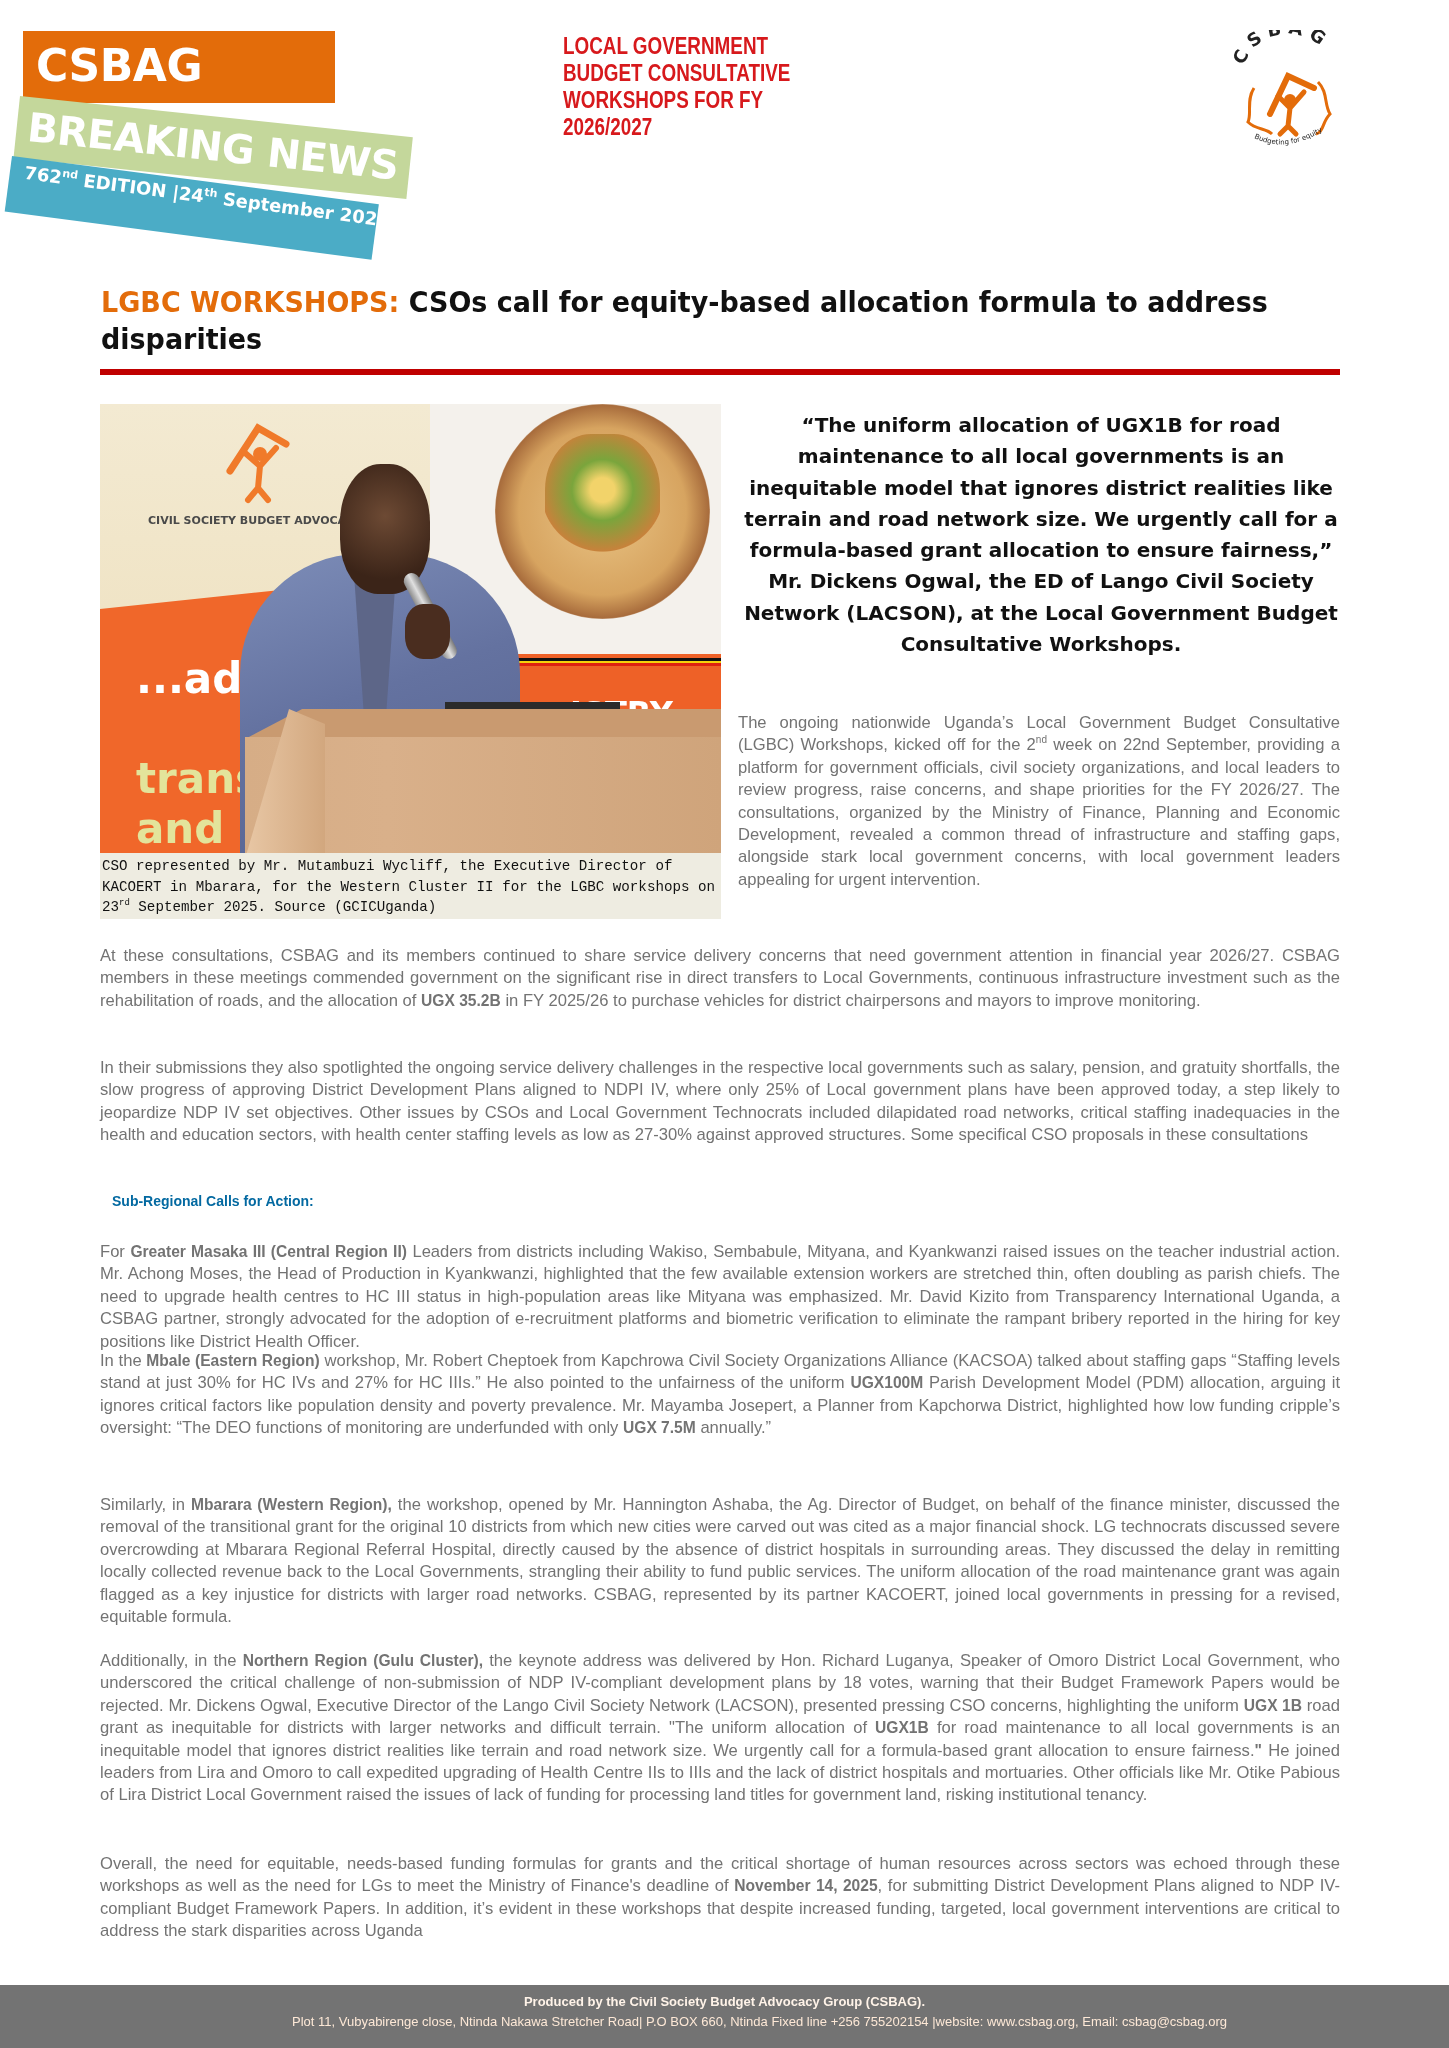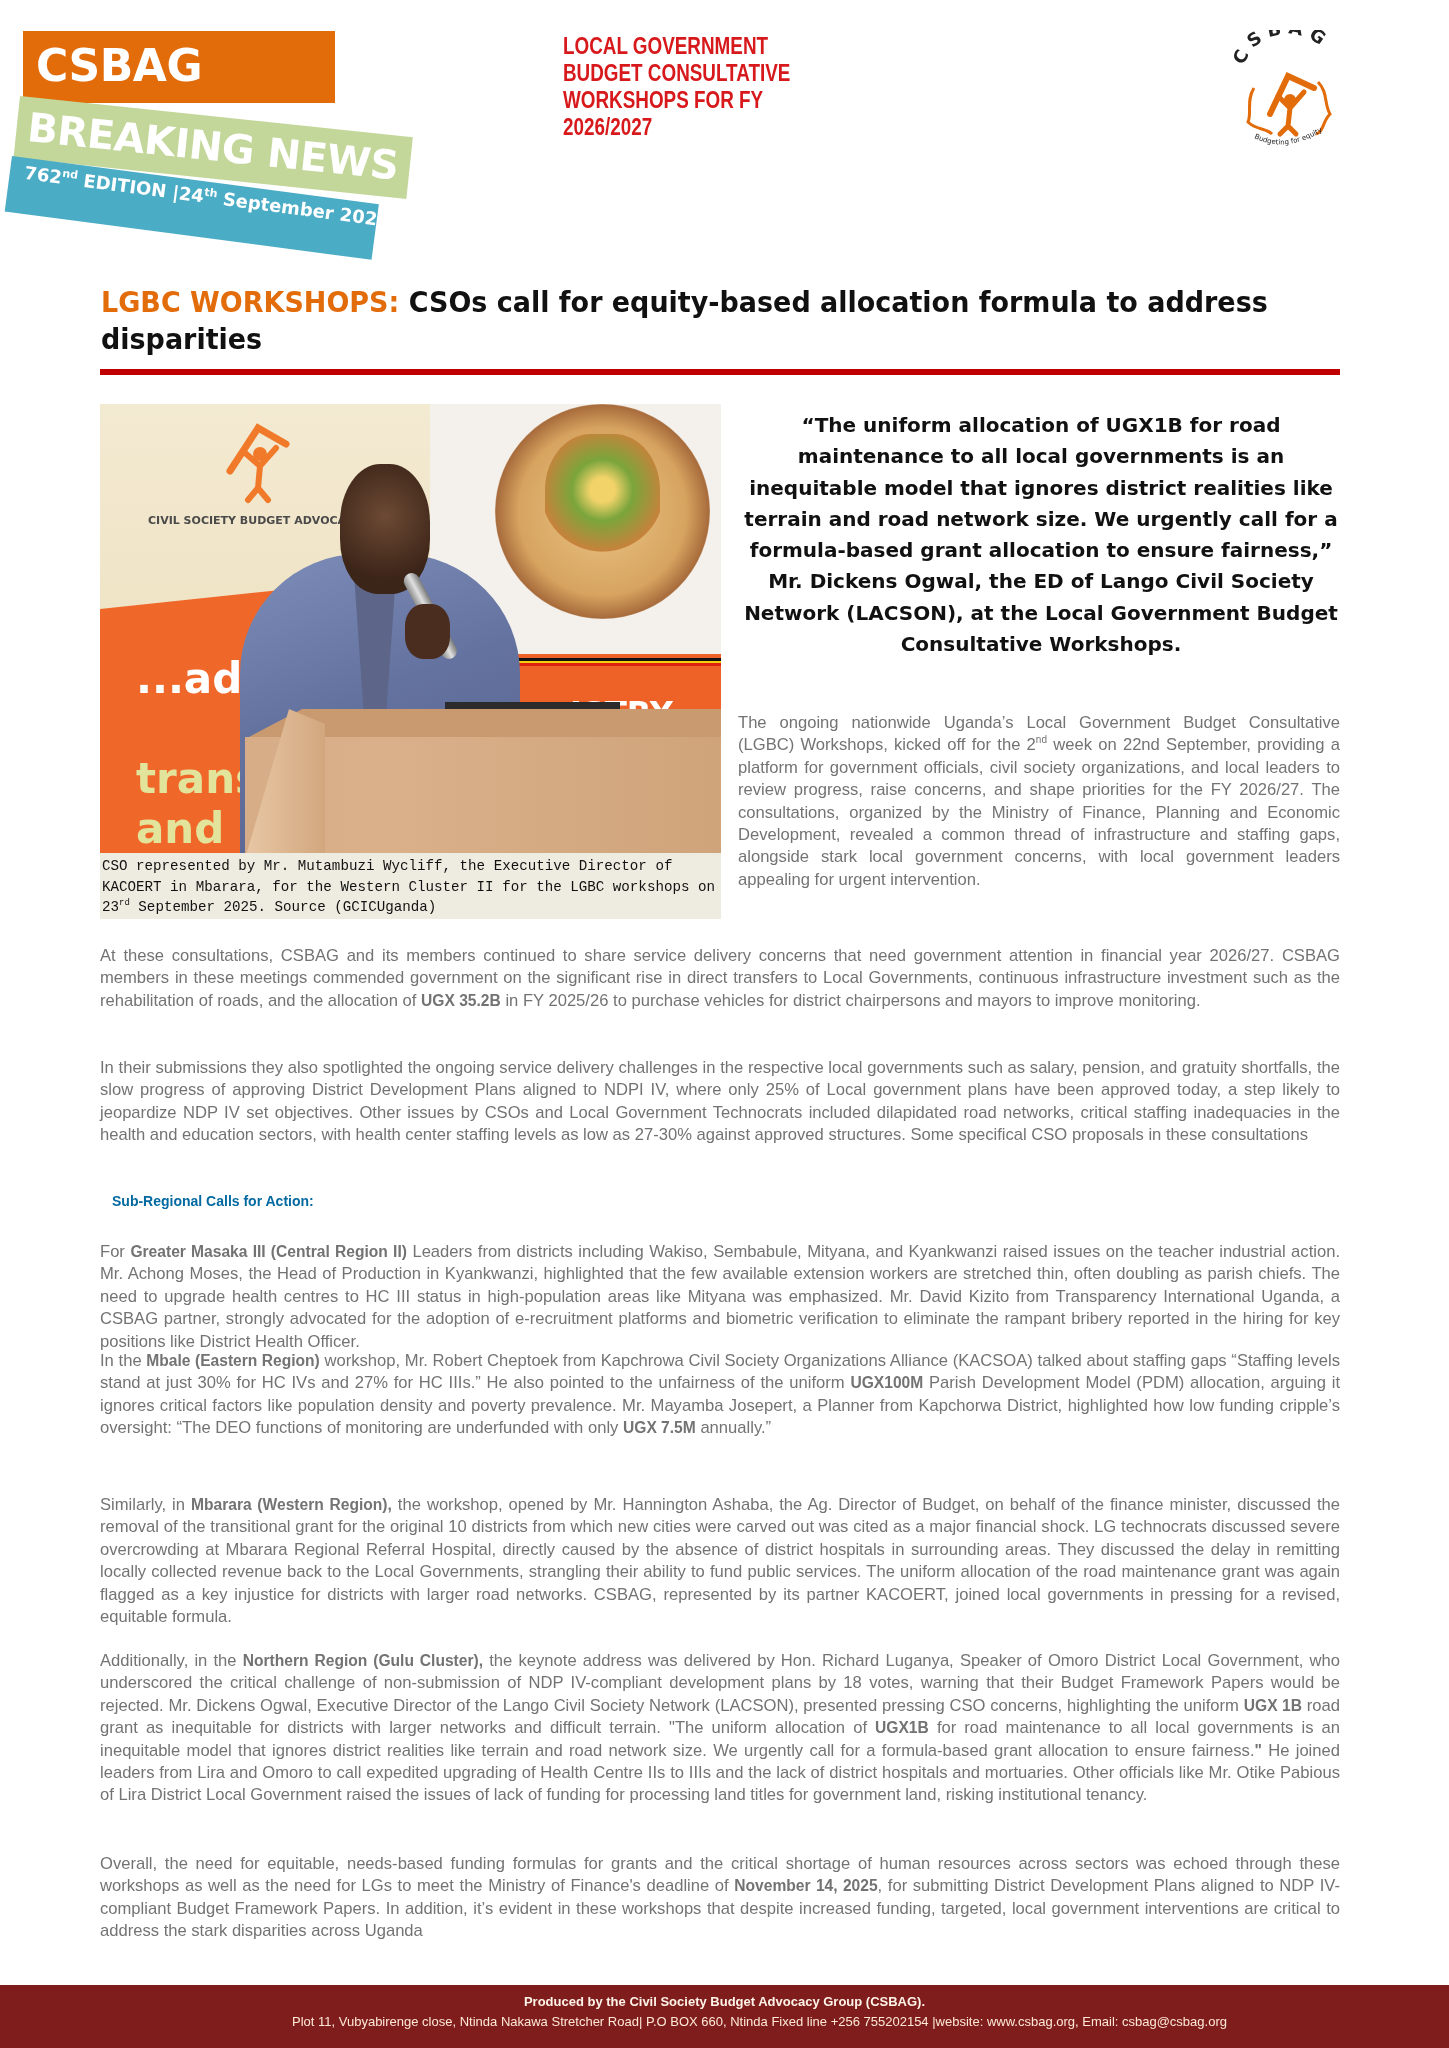--- a/index.html
+++ b/index.html
@@ -65,21 +65,21 @@
   .para2 { left: 100px; top: 1057px; width: 1240px; }
   .section-heading { position: absolute; left: 112px; top: 1193px; font-family: "Liberation Sans", sans-serif; font-weight: bold; font-size: 14px; color: #0369a1; }
   .para3 { left: 100px; top: 1241px; width: 1240px; }
   .para4 { left: 100px; top: 1350px; width: 1240px; }
   .para5 { left: 100px; top: 1494px; width: 1240px; }
   .para6 { left: 100px; top: 1650px; width: 1240px; }
   .para7 { left: 100px; top: 1853px; width: 1240px; }
   .body-text b { font-family: Liberation Sans, sans-serif; font-size: 15.6px; }
 
   
-  .footer { position: absolute; left: 0; top: 1985px; width: 1449px; height: 63px; background: #7f1d1d; color: #fbe5d0; text-align: center; font-family: "Liberation Sans", sans-serif; }
+  .footer { position: absolute; left: 0; top: 1985px; width: 1449px; height: 63px; background: #737373; color: #fbe5d0; text-align: center; font-family: "Liberation Sans", sans-serif; }
   .footer-line1 { position: absolute; left: 0; top: 9px; width: 100%; font-weight: bold; font-size: 13px; color: #fff3e8; }
   .footer-line2 { position: absolute; left: 0; top: 29px; width: 100%; font-size: 13px; color: #fde8d6; margin-left: 35px; }
 </style>
 </head>
 <body>
 
 <header class="masthead">
   <div class="brand-box"></div>
   <div class="brand-text">CSBAG</div>
 

